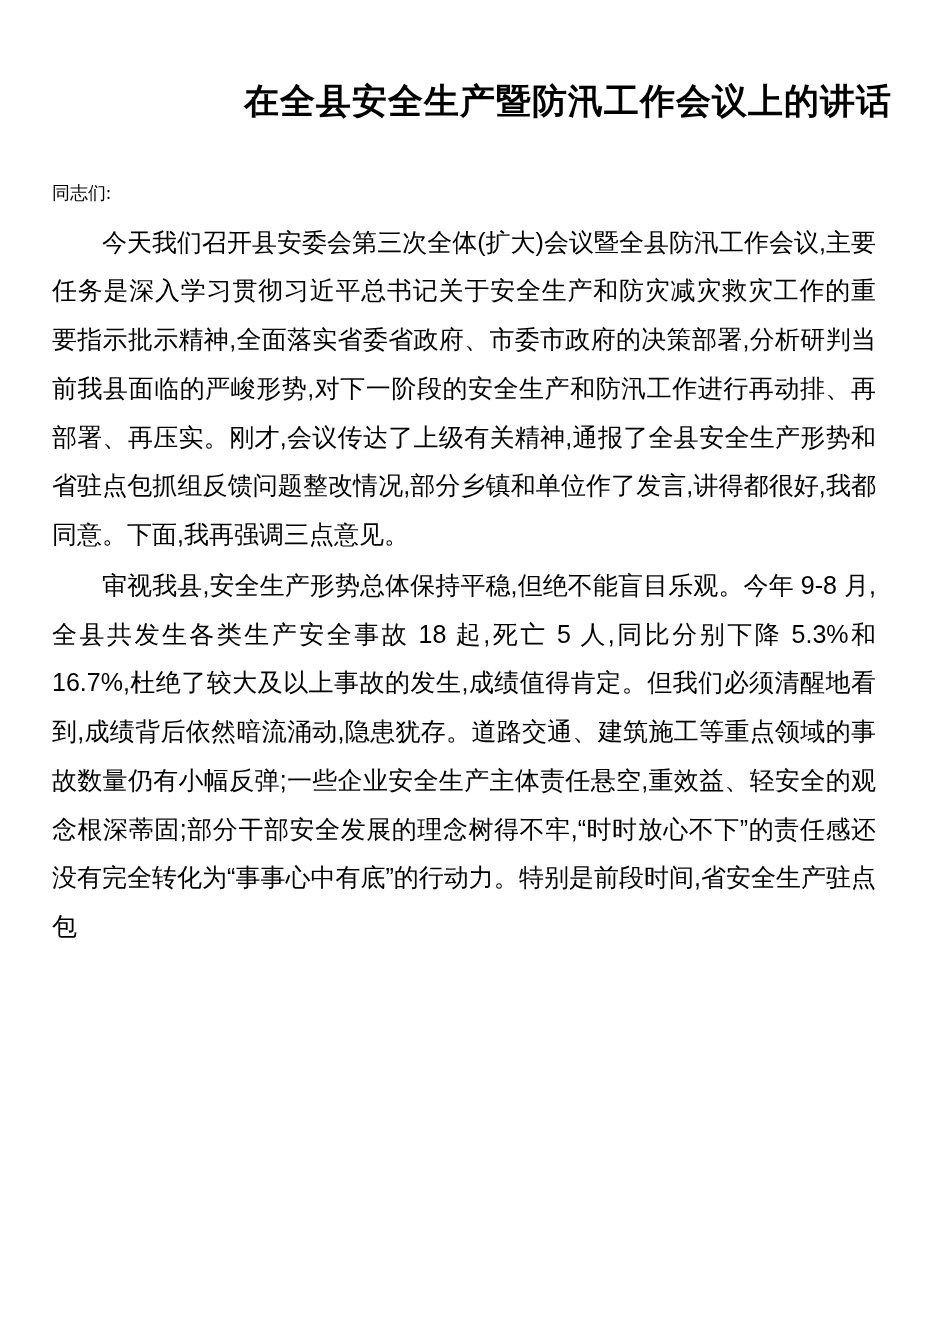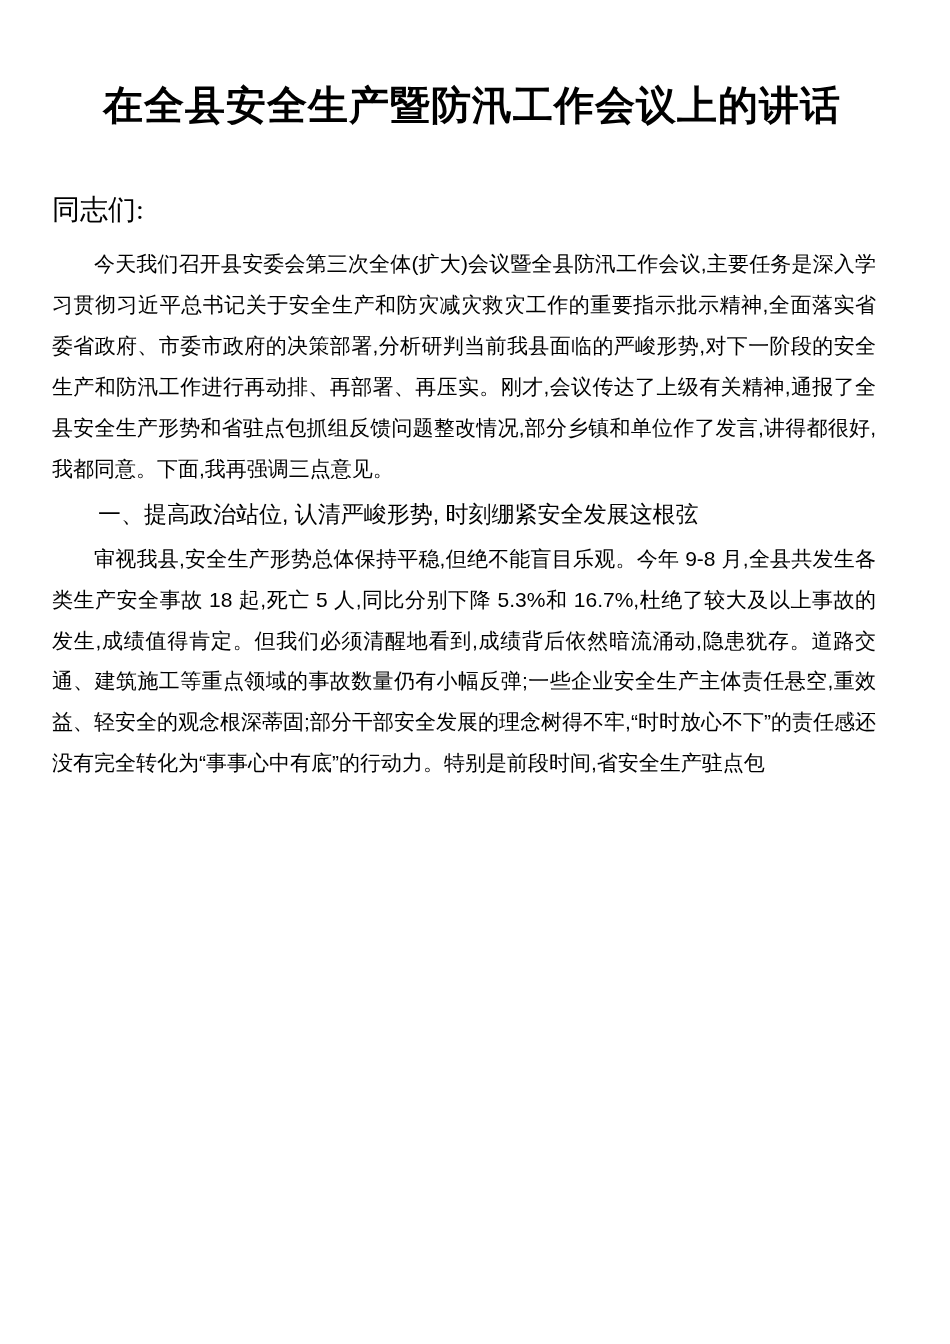--- a/index.html
+++ b/index.html
@@ -15,36 +15,36 @@
     overflow: hidden;
   }
   .page {
     position: relative;
     width: 950px;
     height: 1344px;
     box-sizing: border-box;
     padding: 55px 58px 0 52px;
   }
   .doc-title {
-    font-size: 40px;
+    font-size: 35px;
     font-weight: bold;
-    text-align: center;
+    text-align: right;
     letter-spacing: 1px;
     line-height: 1.5;
     margin: 20px 0 48px 0;
   }
   .salutation {
-    font-size: 28px;
+    font-size: 18px;
     line-height: 1.9;
     margin: 0 0 8px 0;
     text-align: justify;
     font-family: Liberation Serif, serif;
   }
   p.body-par {
-    font-size: 21px;
+    font-size: 25px;
     line-height: 1.95;
     margin: 0 16px 2px 0;
     text-align: justify;
     text-justify: inter-ideograph;
     text-indent: 2em;
   }
   p.heading-par {
     font-size: 23px;
     line-height: 1.95;
     margin: 0 0 2px 0;
@@ -57,18 +57,17 @@
 <body>
 
 <div class="page">
 
   <h1 class="doc-title">在全县安全生产暨防汛工作会议上的讲话</h1>
 
   <div class="salutation">同志们:</div>
 
   <p class="body-par">今天我们召开县安委会第三次全体(扩大)会议暨全县防汛工作会议,主要任务是深入学习贯彻习近平总书记关于安全生产和防灾减灾救灾工作的重要指示批示精神,全面落实省委省政府、市委市政府的决策部署,分析研判当前我县面临的严峻形势,对下一阶段的安全生产和防汛工作进行再动排、再部署、再压实。刚才,会议传达了上级有关精神,通报了全县安全生产形势和省驻点包抓组反馈问题整改情况,部分乡镇和单位作了发言,讲得都很好,我都同意。下面,我再强调三点意见。</p>
 
-  <p class="heading-par">一、提高政治站位, 认清严峻形势, 时刻绷紧安全发展这根弦</p>
 
 
   <p class="body-par">审视我县,安全生产形势总体保持平稳,但绝不能盲目乐观。今年 9-8 月,全县共发生各类生产安全事故 18 起,死亡 5 人,同比分别下降 5.3%和 16.7%,杜绝了较大及以上事故的发生,成绩值得肯定。但我们必须清醒地看到,成绩背后依然暗流涌动,隐患犹存。道路交通、建筑施工等重点领域的事故数量仍有小幅反弹;一些企业安全生产主体责任悬空,重效益、轻安全的观念根深蒂固;部分干部安全发展的理念树得不牢,“时时放心不下”的责任感还没有完全转化为“事事心中有底”的行动力。特别是前段时间,省安全生产驻点包</p>
 
 </div>
 
 </body></html>

